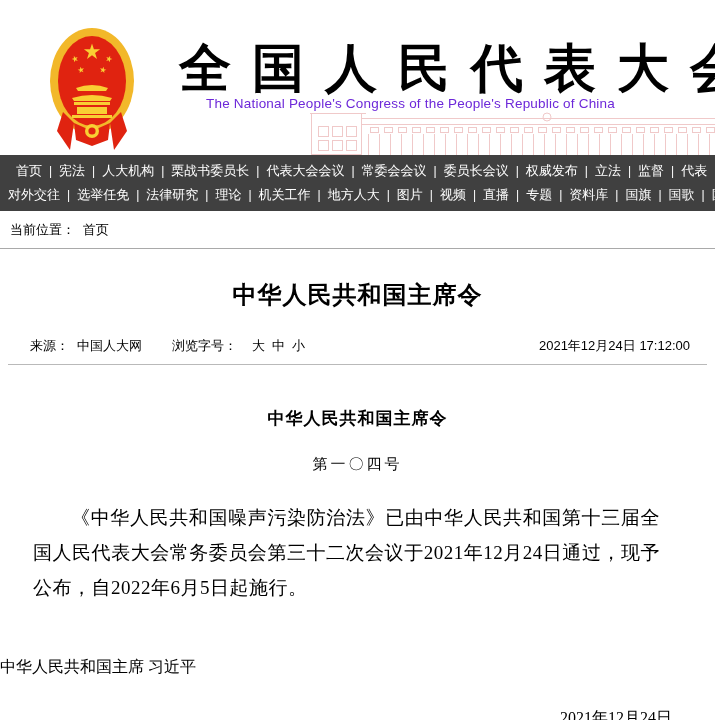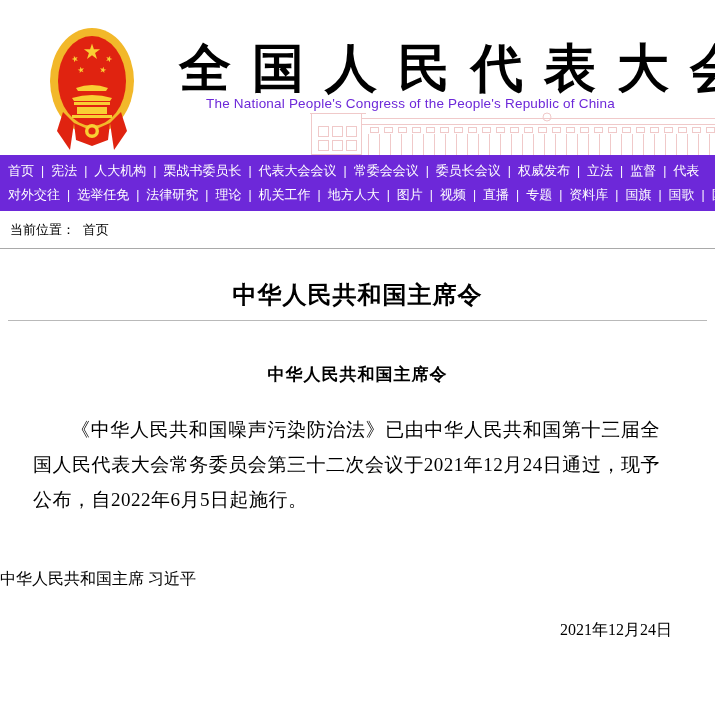--- a/index.html
+++ b/index.html
@@ -16,21 +16,21 @@
     font-family:Liberation Sans, sans-serif;
     font-weight:bold; font-size:52px; color:#000000;
     letter-spacing:21px; text-indent:21px; white-space:nowrap; line-height:44px;
   }
   .site-title-en {
     margin-top:6px; font-weight:normal; font-size:13.5px; color:#6d28d9;
     letter-spacing:0.2px; white-space:nowrap;
   }
   .watermark { position:absolute; right:0; bottom:0; }
   
-  .main-nav { background:#6d28d9; color:#fff; padding:4px 0 4px 8px; }
+  .main-nav { background:#404040; color:#fff; padding:4px 0 4px 8px;text-align:center; }
   .nav-row { line-height:23px; font-size:13px; white-space:nowrap; }
   .nav-link { color:#fff; cursor:pointer; }
   .sep { margin:0 7px; color:#fff; font-size:12px; }
   
   .breadcrumb { padding:10px 26px 9px 10px; font-size:13px; border-bottom:1px solid #a9a9a9; }
   .breadcrumb .crumb-link { cursor:pointer; margin-left:4px; }
   
   .page-title {
     margin-top:30px; text-align:center;
     font-family:"Liberation Serif","DejaVu Serif",serif;
@@ -152,22 +152,32 @@
   </nav>
 
   <div class="breadcrumb">
     <span>当前位置：</span>
     <span class="crumb-link">首页</span>
   </div>
 
   <main>
     <h1 class="page-title">中华人民共和国主席令</h1>
 
+    <div class="meta-row">
+      <span class="meta-label">来源：</span>
+      <span class="meta-source">中国人大网</span>
+      <span class="meta-label">浏览字号：</span>
+      <span class="font-size-opt">大</span>
+      <span class="font-size-opt">中</span>
+      <span class="font-size-opt">小</span>
+      <span class="meta-datetime">2021年12月24日  17:12:00</span>
+    </div>
     <hr class="meta-divider">
 
     <h2 class="doc-title">中华人民共和国主席令</h2>
+    <div class="doc-number">第一〇四号</div>
 
     <p class="doc-body">《中华人民共和国噪声污染防治法》已由中华人民共和国第十三届全国人民代表大会常务委员会第三十二次会议于2021年12月24日通过，现予公布，自2022年6月5日起施行。</p>
 
     <div class="signature">中华人民共和国主席 习近平</div>
     <div class="sign-date">2021年12月24日</div>
   </main>
 </div>
 
 </body></html>

